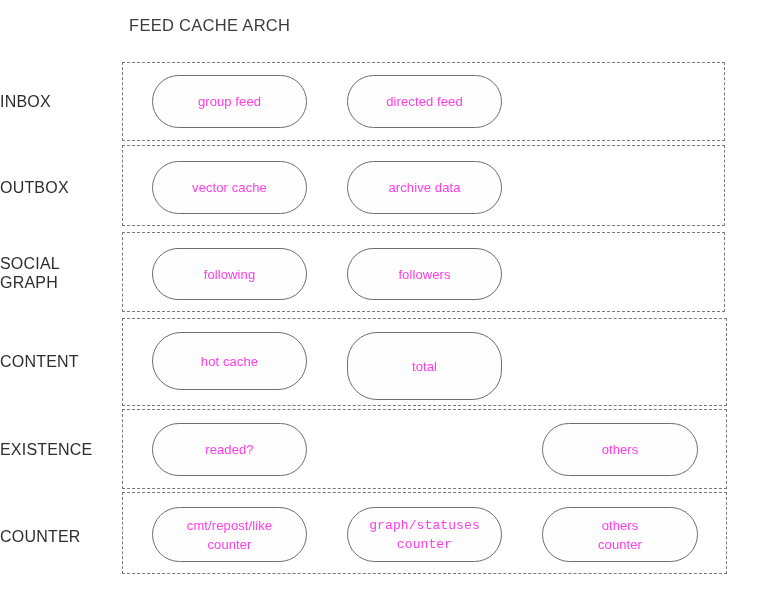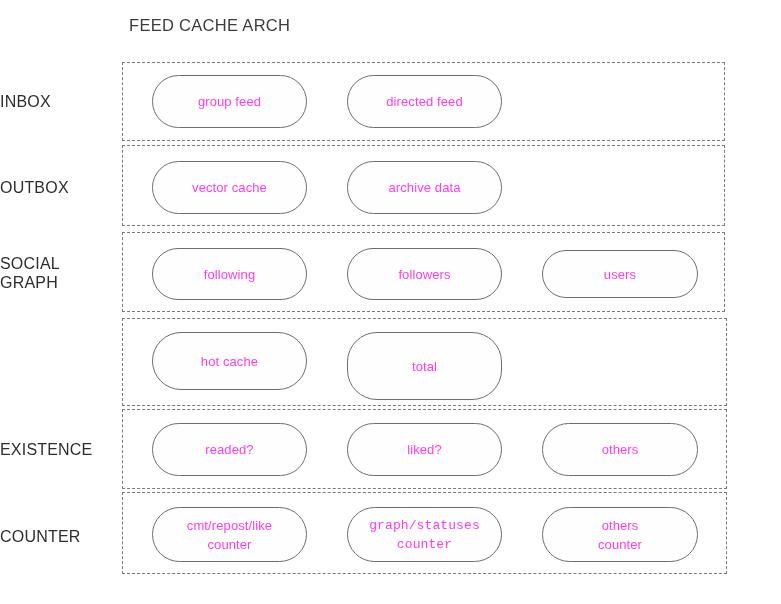--- a/index.html
+++ b/index.html
@@ -105,39 +105,34 @@
 
   <div class="row-band" style="left:122px; top:232px; width:603px; height:80px;"></div>
   <div class="row-label" style="left:0px; top:254px; width:118px;">SOCIAL
 GRAPH</div>
   <div class="pill" style="left:152px; top:248px; width:155px; height:52px;">
     <span class="pill-label">following</span>
   </div>
   <div class="pill" style="left:347px; top:248px; width:155px; height:52px;">
     <span class="pill-label">followers</span>
   </div>
-  <div class="pill" style="left:542px; top:250px; width:156px; height:48px;">
-    <span class="pill-label">users</span>
-  </div>
 
   <div class="row-band" style="left:122px; top:318px; width:605px; height:88px;"></div>
+  <div class="row-label" style="left:0px; top:352px; width:128px;">CONTENT</div>
   <div class="pill" style="left:152px; top:332px; width:155px; height:58px;">
     <span class="pill-label">hot cache</span>
   </div>
   <div class="pill" style="left:347px; top:332px; width:155px; height:68px;">
     <span class="pill-label">total</span>
   </div>
 
   <div class="row-band" style="left:122px; top:409px; width:605px; height:80px;"></div>
   <div class="row-label" style="left:0px; top:440px; width:132px;">EXISTENCE</div>
   <div class="pill" style="left:152px; top:423px; width:155px; height:53px;">
     <span class="pill-label">readed?</span>
-  </div>
-  <div class="pill" style="left:347px; top:423px; width:155px; height:53px;">
-    <span class="pill-label">liked?</span>
   </div>
   <div class="pill" style="left:542px; top:423px; width:156px; height:53px;">
     <span class="pill-label">others</span>
   </div>
 
   <div class="row-band" style="left:122px; top:492px; width:605px; height:82px;"></div>
   <div class="row-label" style="left:0px; top:527px; width:128px;">COUNTER</div>
   <div class="pill" style="left:152px; top:507px; width:155px; height:55px;">
     <span class="pill-label">cmt/repost/like
 counter</span>

